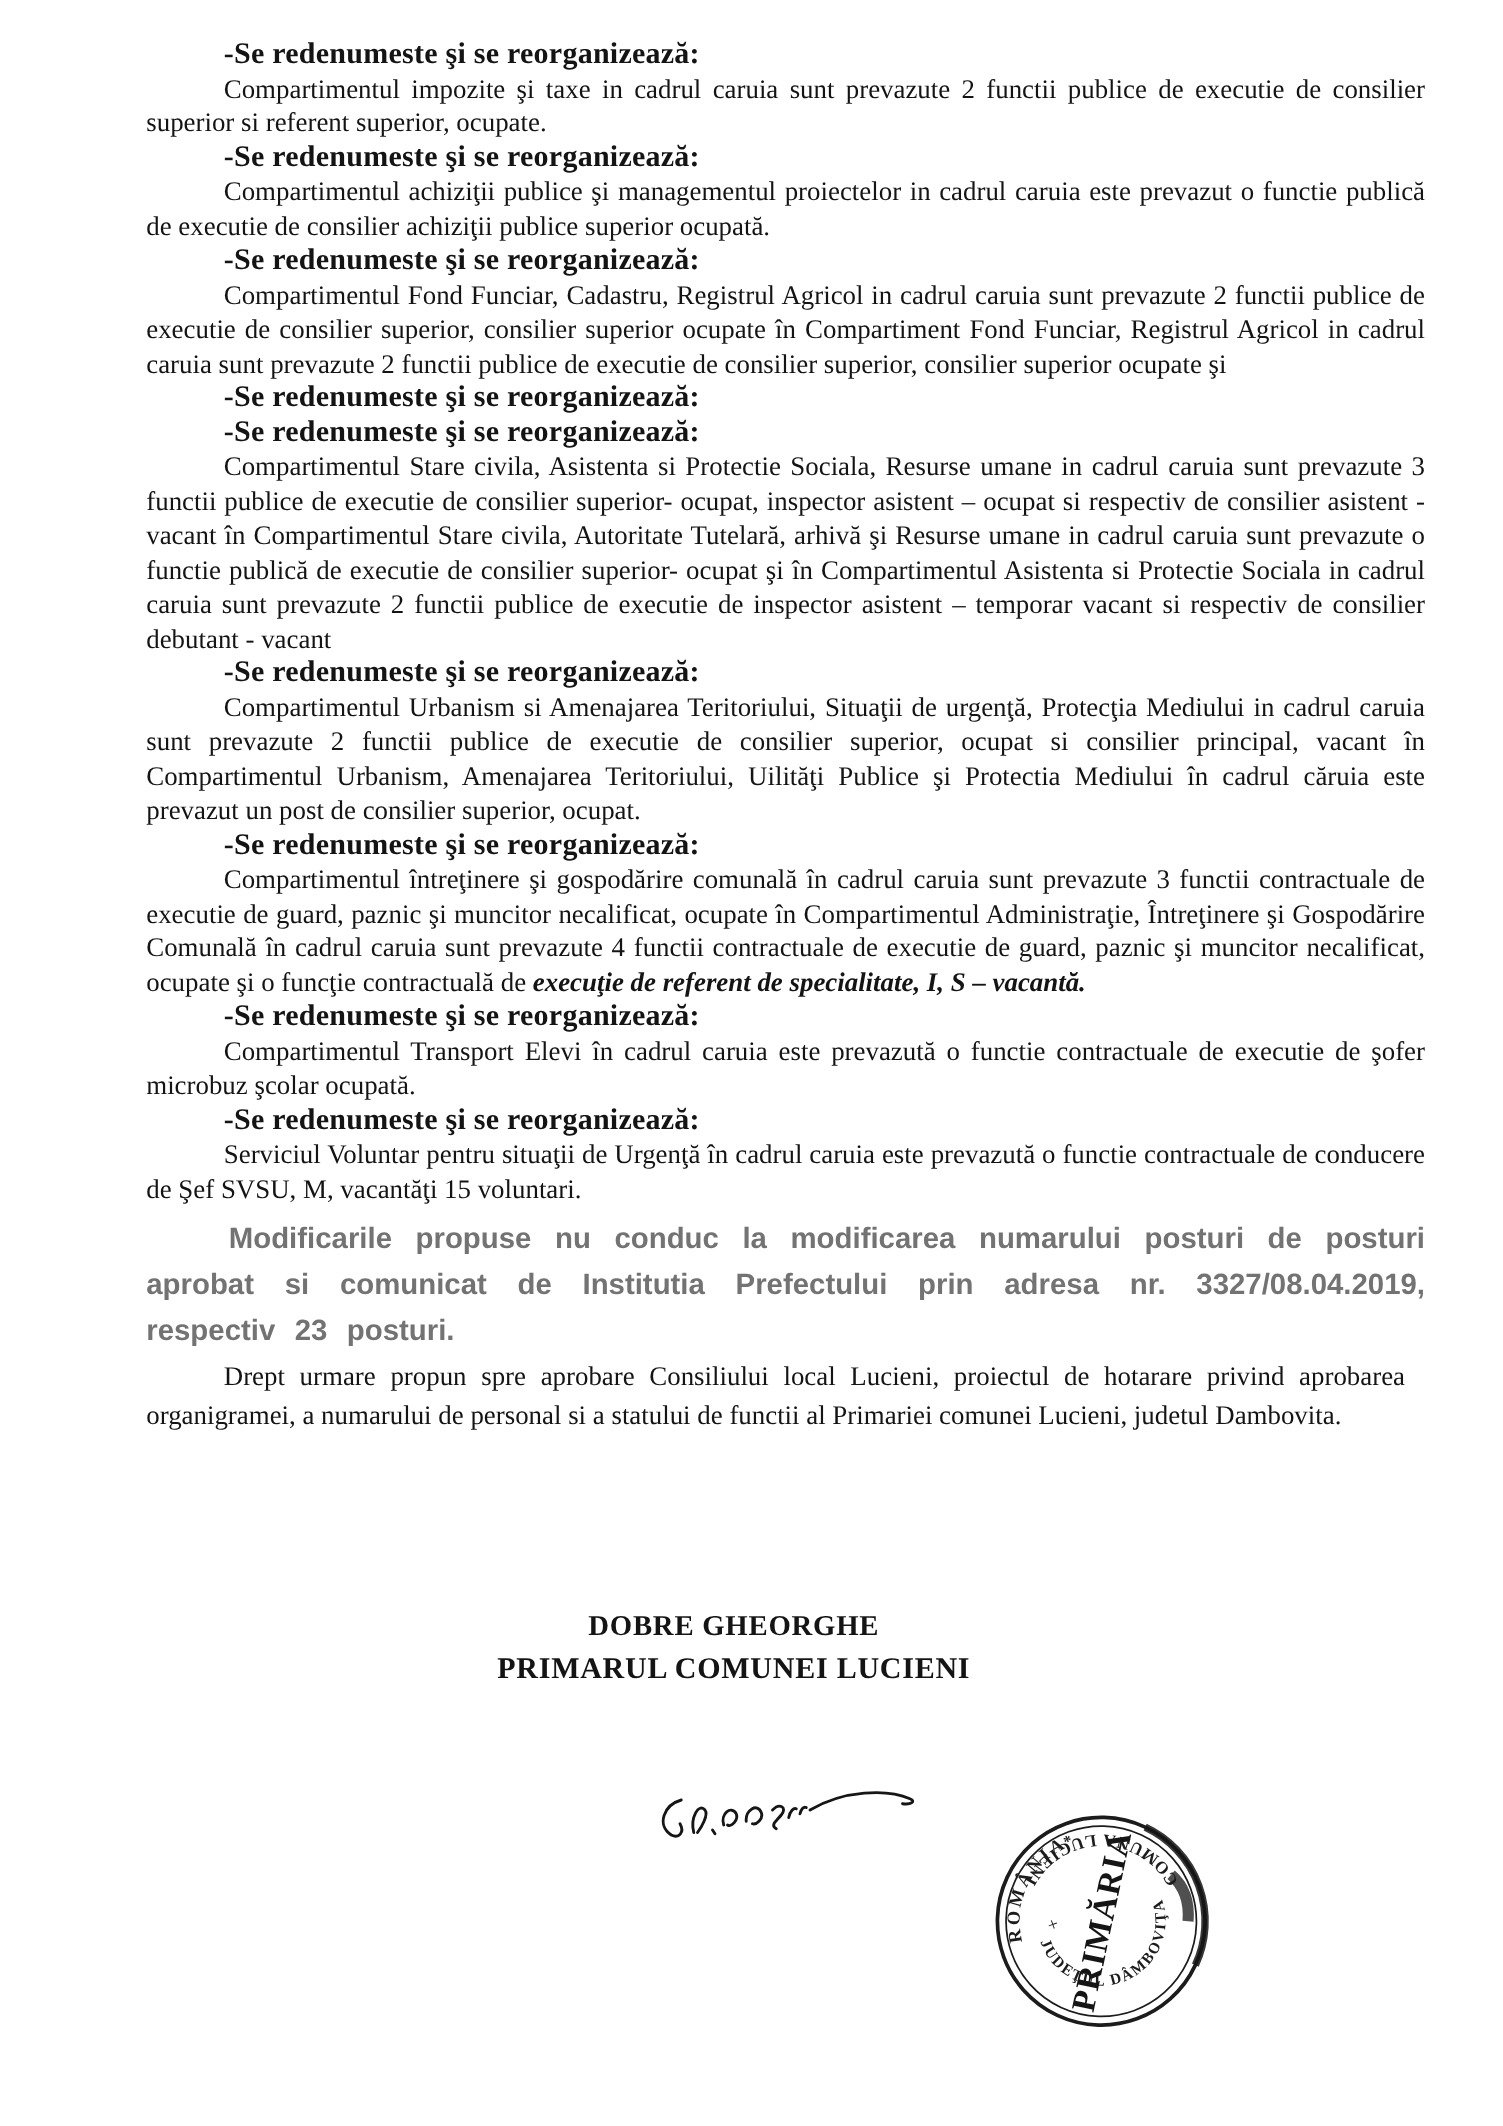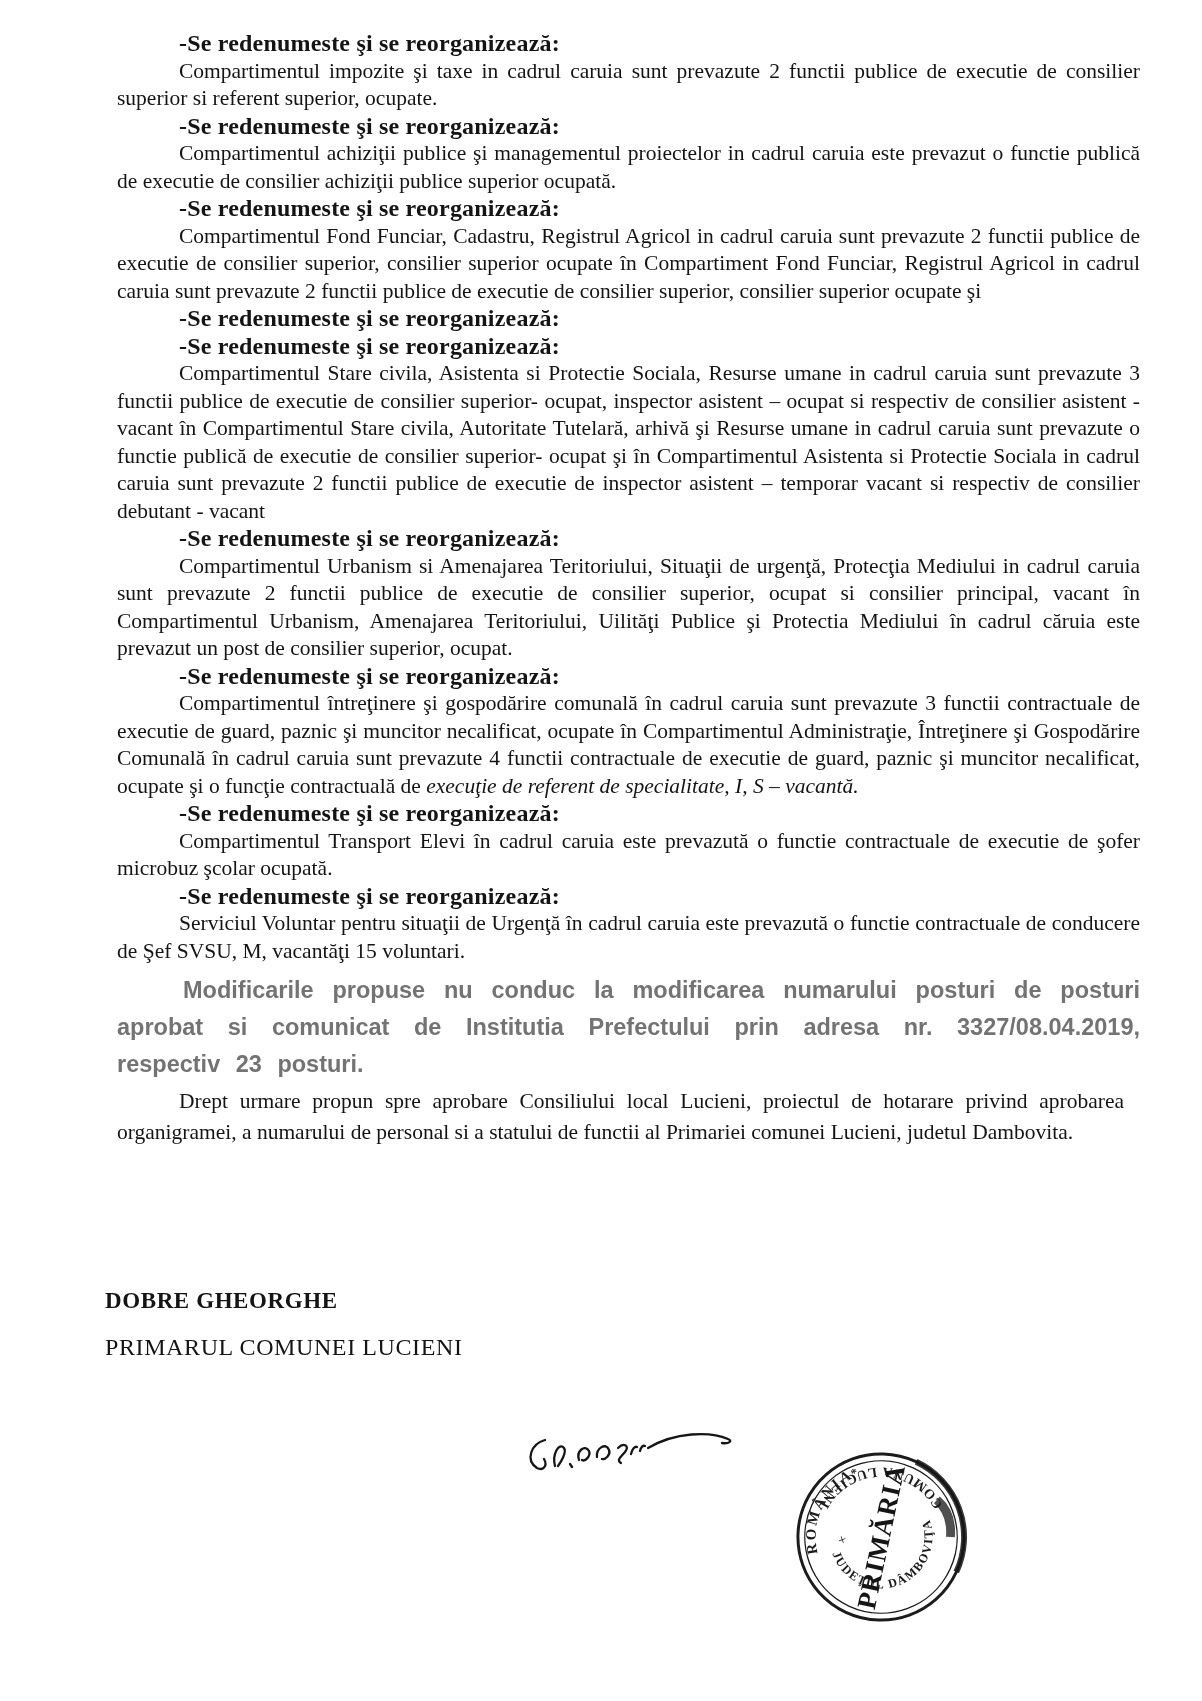--- a/index.html
+++ b/index.html
@@ -23,54 +23,55 @@
     line-height:27.5px;
     text-indent:62px;
     letter-spacing:.2px;
   }
   .sec-body {
     font-size:21.5px;
     line-height:27.5px;
     text-align:justify;
     text-indent:62px;
   }
-  .sec-body .tail { font-style:italic; }
+  .sec-body .tail { font-style:italic;font-weight:bold; }
   .emphasis {
     font-family:"Liberation Sans", sans-serif;
     font-weight:bold;
     font-size:23.5px;
     line-height:37px;
     text-align:justify;
     text-indent:66px;
     word-spacing:9px;
     margin:7px 0 2px 0;
     color:#737373;
   }
   .closing {
     font-size:21.5px;
     line-height:30.5px;
     text-align:justify;
     text-indent:62px;
     margin:3px 16px 0 0;
   }
   .sign-block {
     position:absolute;
-    left:105px; top:1288px;
+    left:117px; top:1288px;
     width:940px;
+    text-align:center;
   }
   .sign-name {
     margin:0;
     font-size:23px;
     font-weight:bold;
     letter-spacing:.6px;
   }
   .sign-title {
-    margin:20px 0 0 0;
+    margin:8px 0 0 0;
     font-size:24px;
-    font-weight:normal;
+    font-weight:bold;
     letter-spacing:.6px;
   }
   .signature-svg {
     position:absolute;
     left:515px; top:1424px;
     width:230px; height:60px;
   }
   .stamp-svg {
     position:absolute;
     left:792px; top:1448px;

